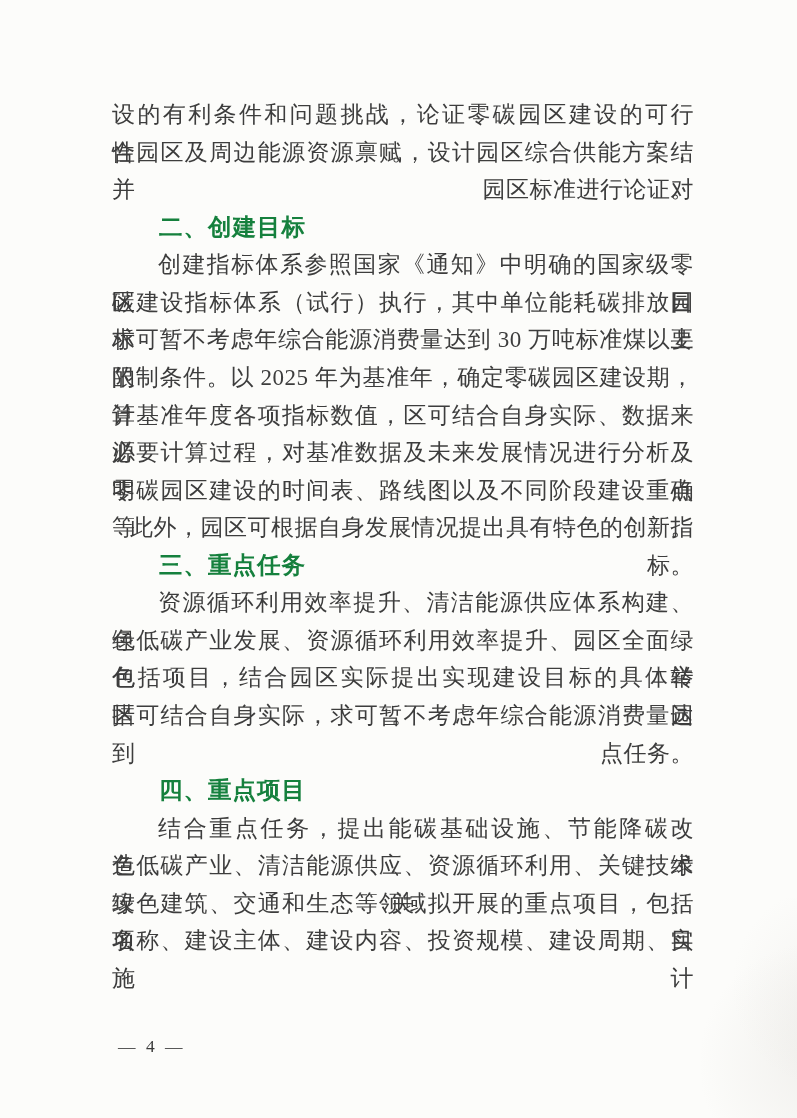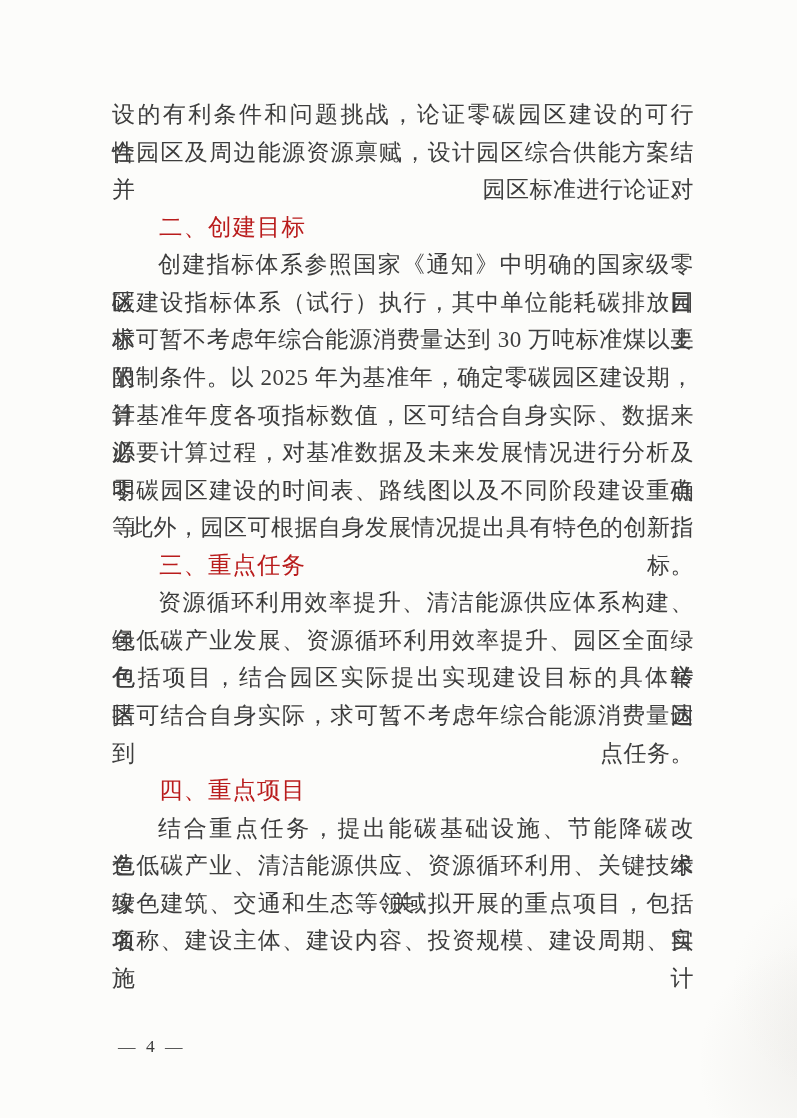--- a/index.html
+++ b/index.html
@@ -50,22 +50,22 @@
   }
   .line.first {
     text-indent: 2em;
   }
   .line.end {
     white-space: normal;
     text-align: right;
   }
   .line.heading {
     font-family: "Liberation Sans", sans-serif;
-    font-weight: 400;
-    color: #b91c1c;
+    font-weight: 700;
+    color: #15803d;
     text-indent: 2em;
     font-size: 23.5px;
     letter-spacing: 1px;
   }
   .page-number {
     position: absolute;
     left: 118px;
     top: 1036px;
     font-size: 17.5px;
     color: #3a3a3a;

